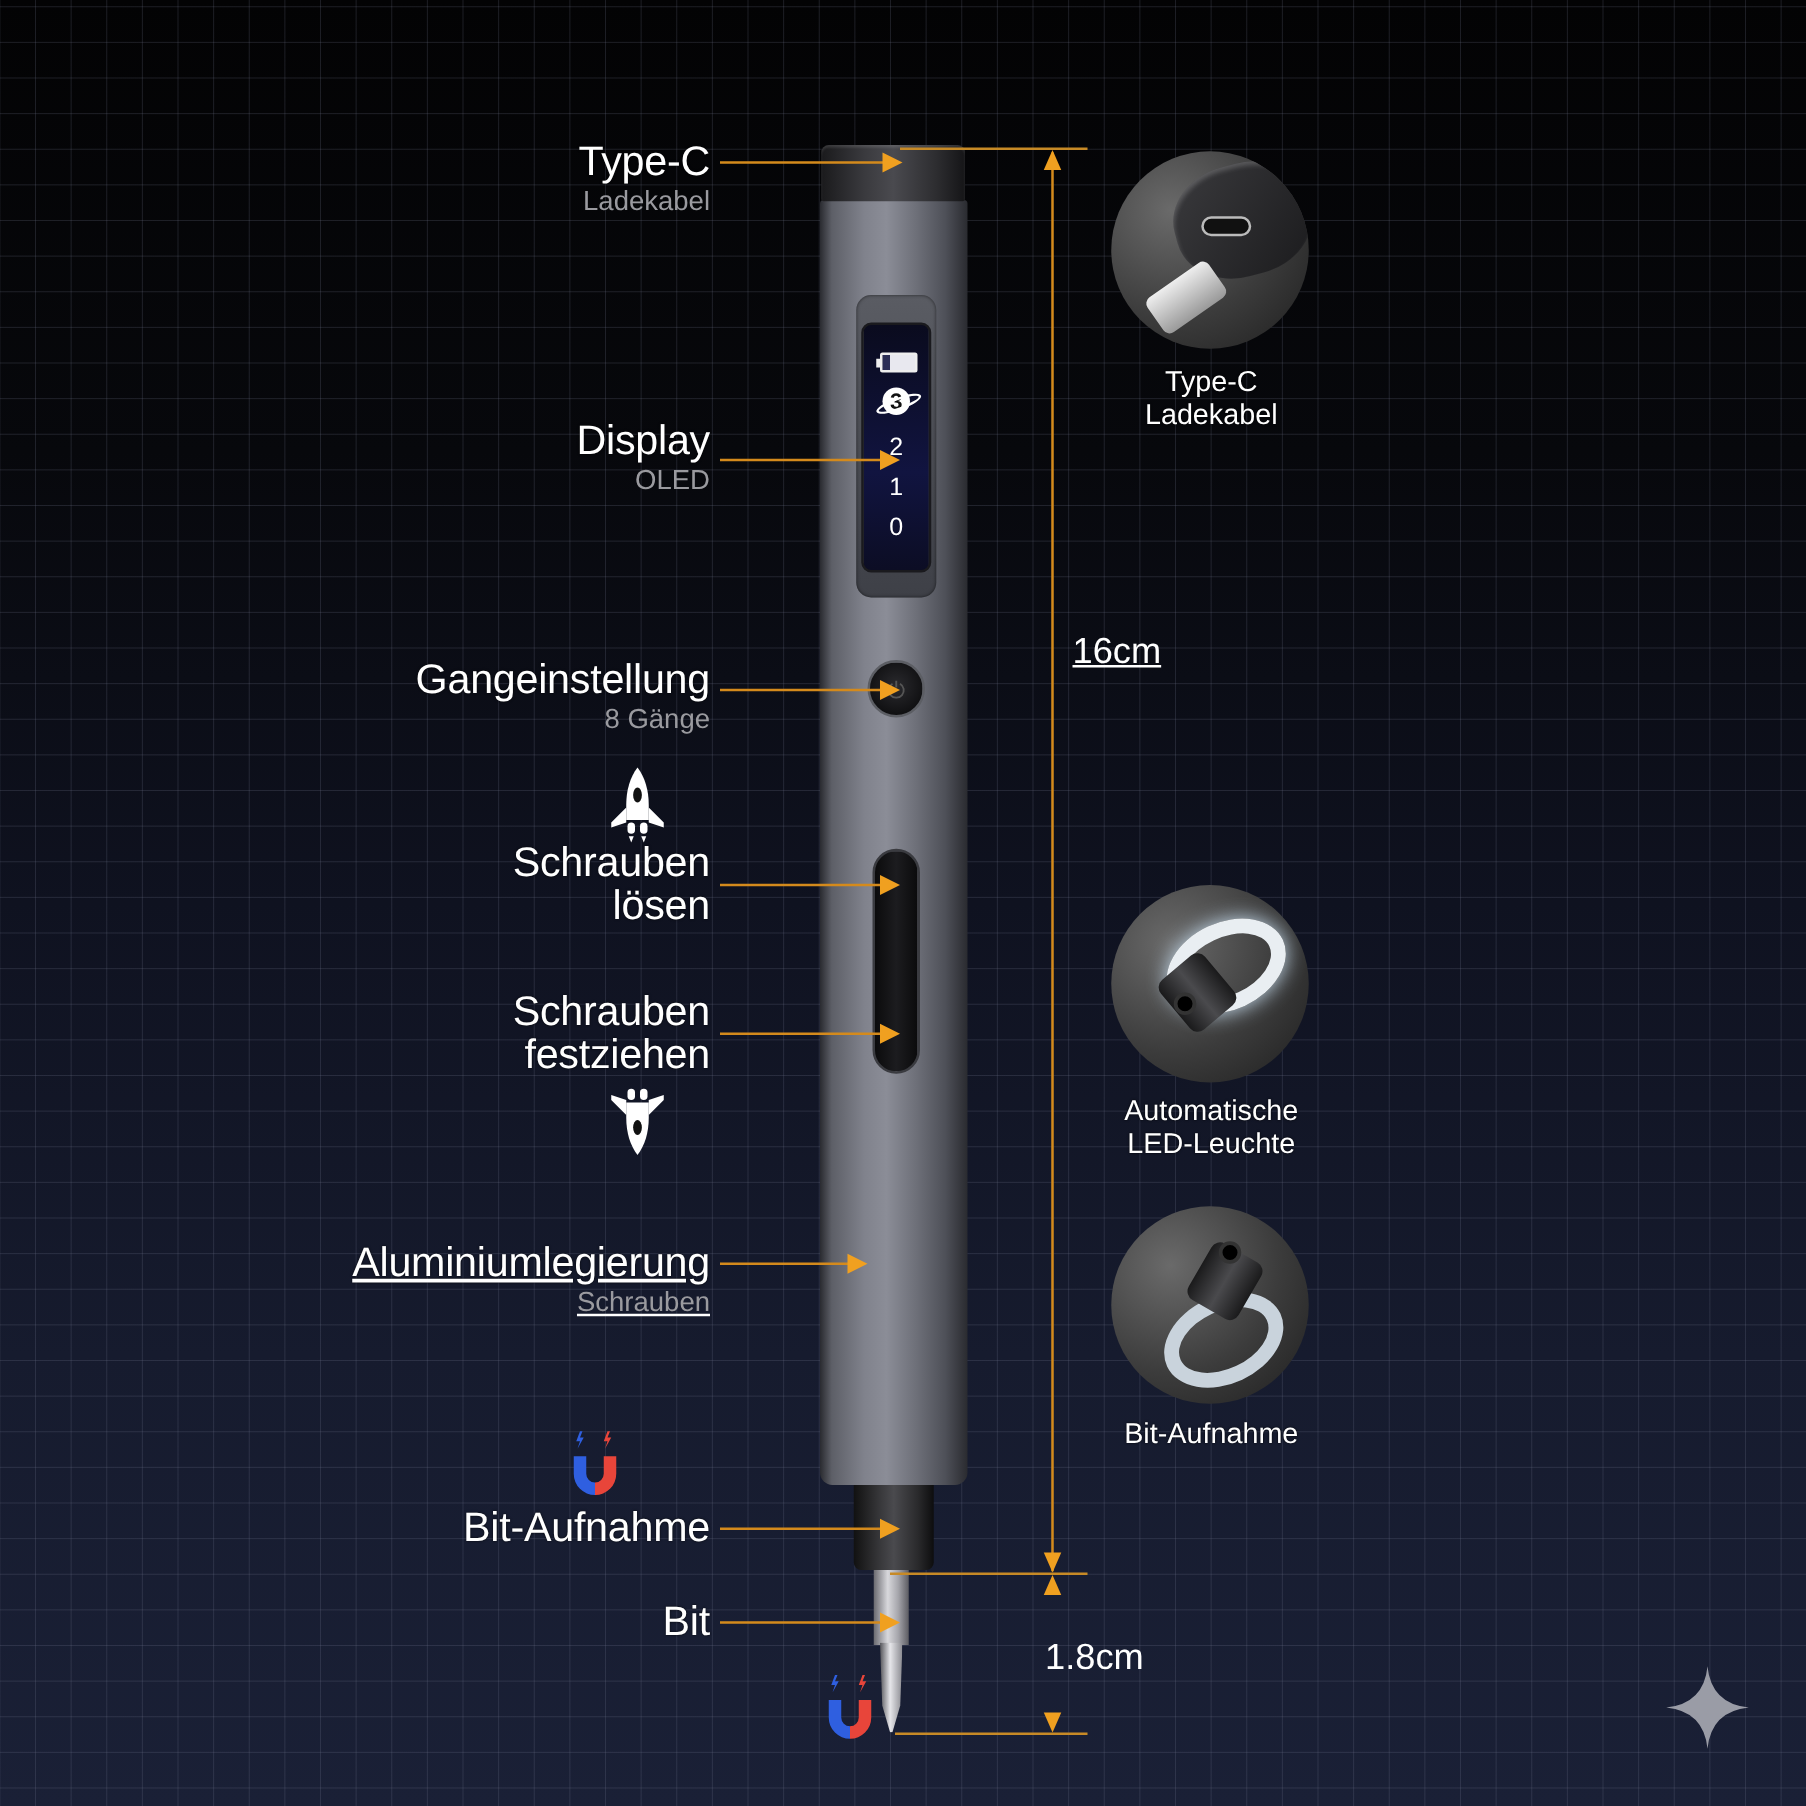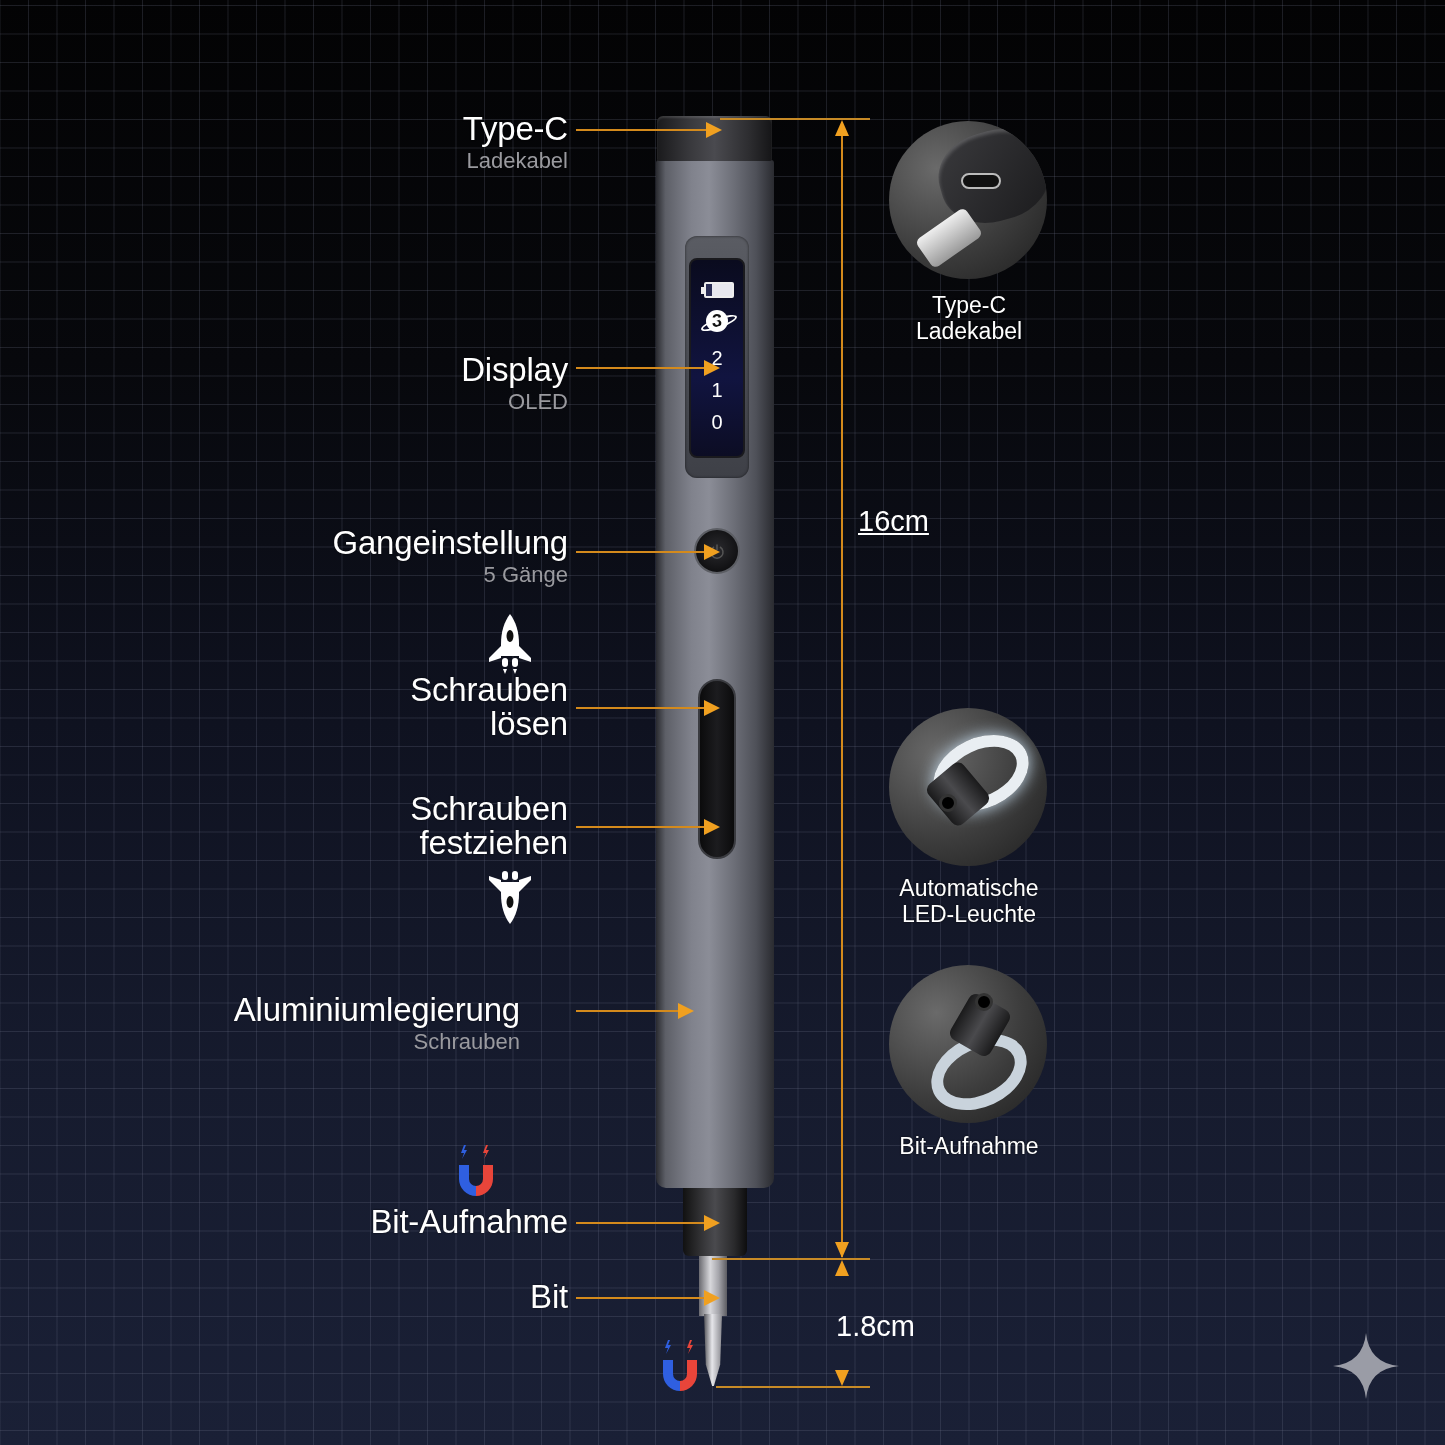--- a/index.html
+++ b/index.html
@@ -154,29 +154,29 @@
   <div class="bit-shaft"></div>
   <div class="bit-tip"></div>
 </div>
 
 <div class="label" style="right:877px; top:112px;">
   <span class="t">Type-C</span>
   <span class="s" style="font-size:22px;">Ladekabel</span>
 </div>
 <div class="callout" style="left:576px; top:129px; width:142px;"></div>
 
-<div class="label" style="right:877px; top:335px;margin-top:18px;">
+<div class="label" style="right:877px; top:335px;">
   <span class="t">Display</span>
   <span class="s">OLED</span>
 </div>
 <div class="callout" style="left:576px; top:367px; width:140px;"></div>
 
 <div class="label" style="right:877px; top:526px;">
   <span class="t">Gangeinstellung</span>
-  <span class="s">5 Gänge</span>
+  <span class="s">8 Gänge</span>
 </div>
 <div class="callout" style="left:576px; top:551px; width:140px;"></div>
 
 <svg class="rocket-icon" style="left:486px; top:612px;" width="48" height="64" viewBox="0 0 48 64">
   <path d="M24 2 C30 10 33 20 33 32 L33 44 L15 44 L15 32 C15 20 18 10 24 2 Z" fill="#fff"></path>
   <ellipse cx="24" cy="24" rx="3.5" ry="6" fill="#111"></ellipse>
   <path d="M15 34 L3 46 L3 50 L15 46 Z" fill="#fff"></path>
   <path d="M33 34 L45 46 L45 50 L33 46 Z" fill="#fff"></path>
   <rect x="16" y="46" width="6" height="9" rx="3" fill="#fff"></rect>
   <rect x="26" y="46" width="6" height="9" rx="3" fill="#fff"></rect>
@@ -200,21 +200,21 @@
   <g transform="rotate(180 24 32)">
     <path d="M24 2 C30 10 33 20 33 32 L33 44 L15 44 L15 32 C15 20 18 10 24 2 Z" fill="#fff"></path>
     <ellipse cx="24" cy="24" rx="3.5" ry="6" fill="#111"></ellipse>
     <path d="M15 34 L3 46 L3 50 L15 46 Z" fill="#fff"></path>
     <path d="M33 34 L45 46 L45 50 L33 46 Z" fill="#fff"></path>
     <rect x="16" y="46" width="6" height="9" rx="3" fill="#fff"></rect>
     <rect x="26" y="46" width="6" height="9" rx="3" fill="#fff"></rect>
   </g>
 </svg>
 
-<div class="label" style="right:925px; top:993px;">
+<div class="label" style="right:877px; top:993px;text-decoration:underline;">
   <span class="t">Aluminiumlegierung</span>
   <span class="s">Schrauben</span>
 </div>
 <div class="callout" style="left:576px; top:1010px; width:114px;"></div>
 
 <svg class="magnet-icon" style="left:456px; top:1143px;" width="40" height="54" viewBox="0 0 40 54">
   <path d="M8 2 L5 10 L8 10 L6 16 L11 7 L8 7 L10 2 Z" fill="#2f5fe0"></path>
   <path d="M30 2 L27 10 L30 10 L28 16 L33 7 L30 7 L32 2 Z" fill="#e8453a"></path>
   <path d="M3 22 L13 22 L13 36 A7 7 0 0 0 20 43 L20 53 A17 17 0 0 1 3 36 Z" fill="#2f5fe0"></path>
   <path d="M37 22 L27 22 L27 36 A7 7 0 0 1 20 43 L20 53 A17 17 0 0 0 37 36 Z" fill="#e8453a"></path>

